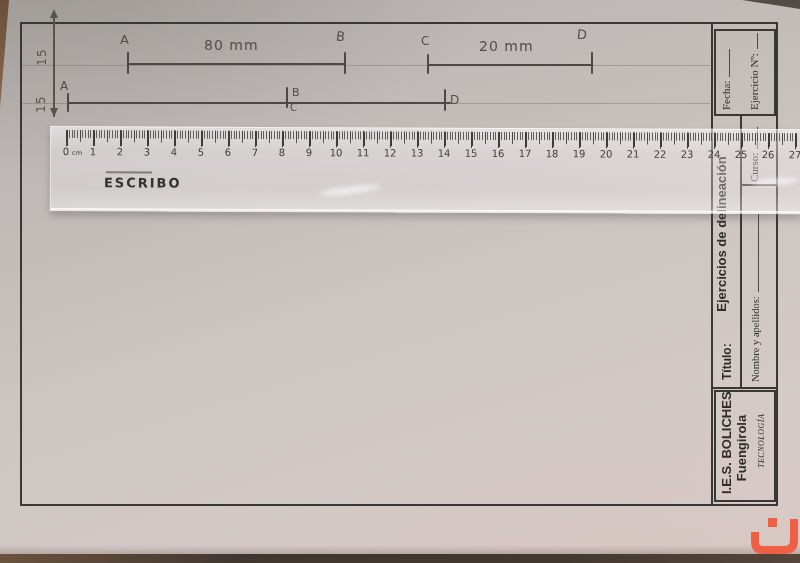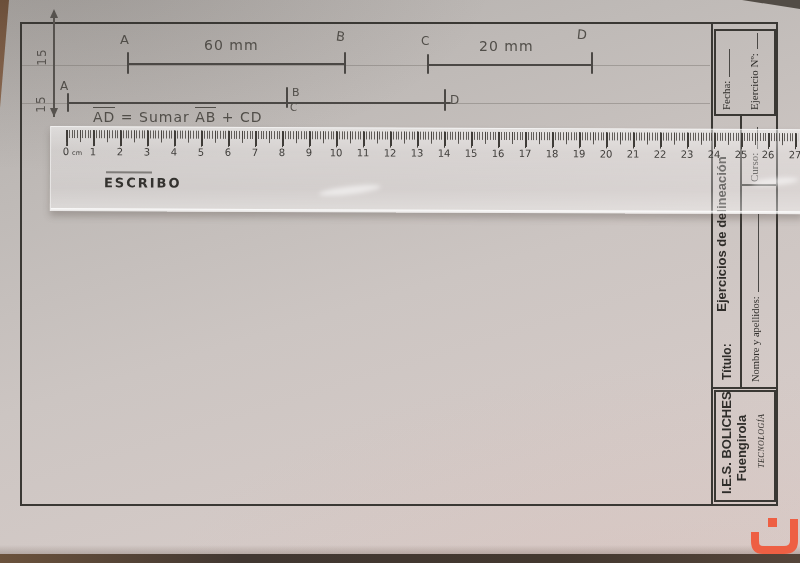--- a/index.html
+++ b/index.html
@@ -115,43 +115,37 @@
     <div class="arr up" style="left:50px;top:9px;"></div>
     <div class="arr down" style="left:50px;top:108px;"></div>
     <div class="dim15" style="left:33px;top:50px;">15</div>
     <div class="dim15" style="left:32px;top:97px;">15</div>
 
     <div class="seg" style="left:128px;top:63px;width:218px;"></div>
     <div class="tick" style="left:127px;top:52px;height:22px;"></div>
     <div class="tick" style="left:344px;top:52px;height:22px;"></div>
     <div class="hw" style="left:120px;top:32px;">A</div>
     <div class="hw" style="left:336px;top:29px;transform:rotate(8deg);">B</div>
-    <div class="hw" style="left:204px;top:37px;font-size:14px;">60 mm</div>
+    <div class="hw" style="left:204px;top:37px;font-size:14px;">80 mm</div>
 
     <div class="seg" style="left:428px;top:64px;width:165px;"></div>
     <div class="tick" style="left:427px;top:54px;height:20px;"></div>
     <div class="tick" style="left:591px;top:52px;height:22px;"></div>
     <div class="hw" style="left:421px;top:34px;font-size:12px;">C</div>
     <div class="hw" style="left:577px;top:27px;transform:rotate(6deg);">D</div>
     <div class="hw" style="left:479px;top:38px;font-size:14px;">20 mm</div>
 
     <div class="seg" style="left:68px;top:102px;width:383px;"></div>
     <div class="tick" style="left:67px;top:93px;height:19px;"></div>
     <div class="tick" style="left:286px;top:87px;height:21px;"></div>
     <div class="tick" style="left:444px;top:89px;height:22px;"></div>
     <div class="hw" style="left:60px;top:79px;font-size:12px;">A</div>
     <div class="hw" style="left:292px;top:86px;font-size:11px;">B</div>
     <div class="hw" style="left:290px;top:102px;font-size:10px;">C</div>
     <div class="hw" style="left:450px;top:93px;font-size:12px;">D</div>
-    <div class="hw" style="left:93px;top:109px;font-size:14px;">
-      <span class="ov">AD</span>
-      <span>= Sumar</span>
-      <span class="ov">AB</span>
-      <span>+ CD</span>
-    </div>
   </div>
 
   <div class="ruler">
     <div class="ticks t-mm"></div>
     <div class="ticks t-half"></div>
     <div class="ticks t-cm"></div>
     <div class="nums">
       <span>0</span>
       <div style="display:contents"><span>1</span><span>2</span><span>3</span><span>4</span><span>5</span><span>6</span><span>7</span><span>8</span><span>9</span><span>10</span><span>11</span><span>12</span><span>13</span><span>14</span><span>15</span><span>16</span><span>17</span><span>18</span><span>19</span><span>20</span><span>21</span><span>22</span><span>23</span><span>24</span><span>25</span><span>26</span><span>27</span></div>
     </div>

